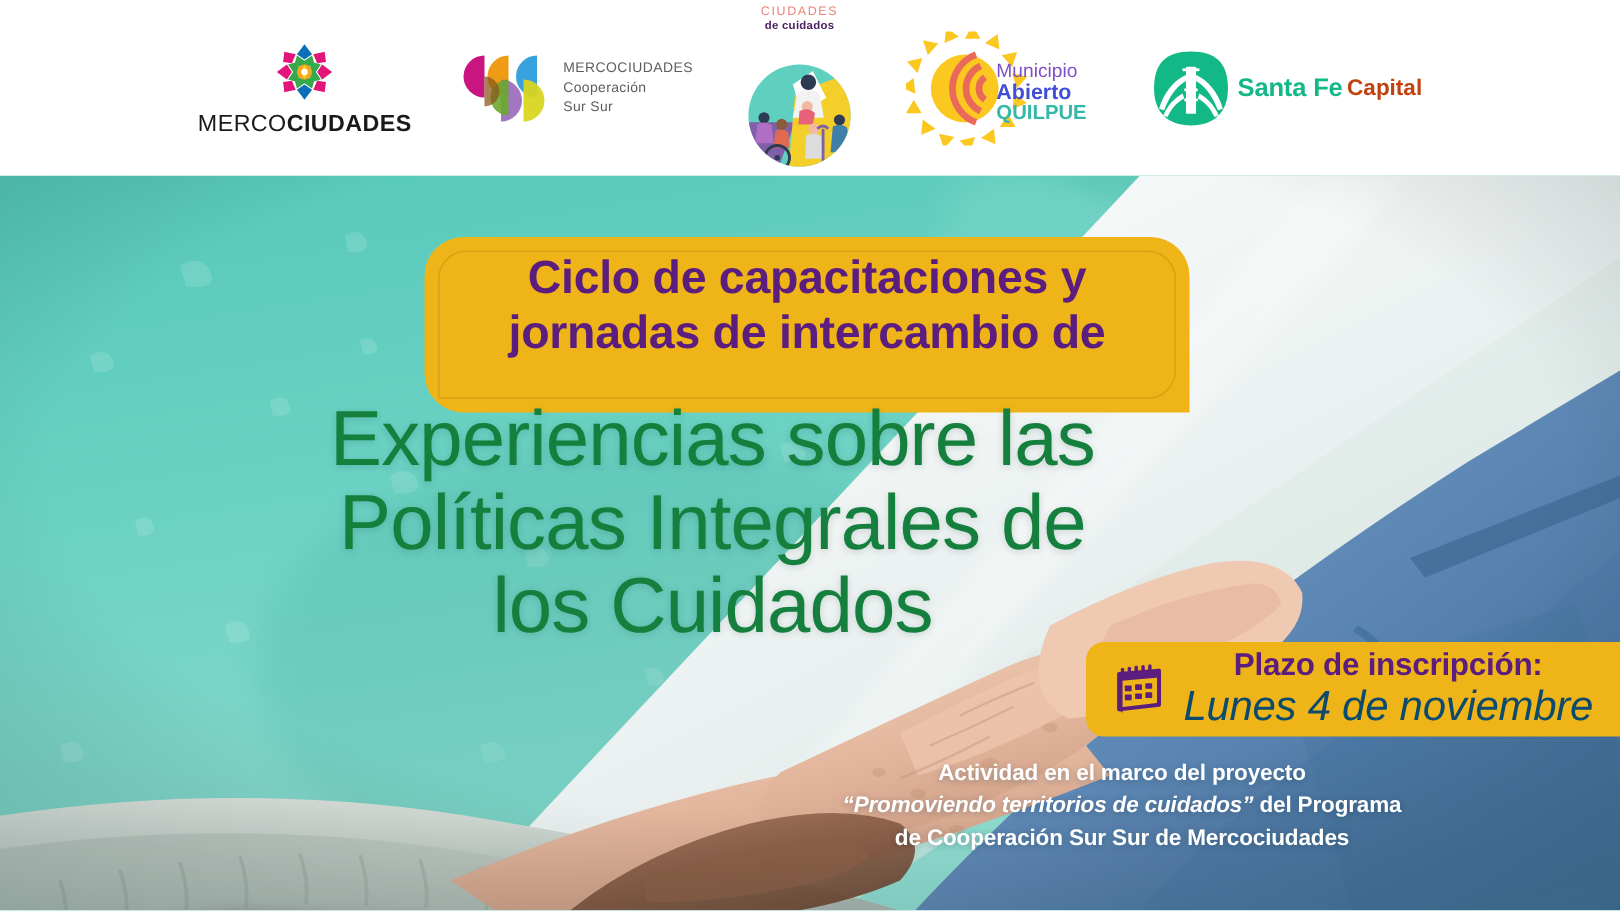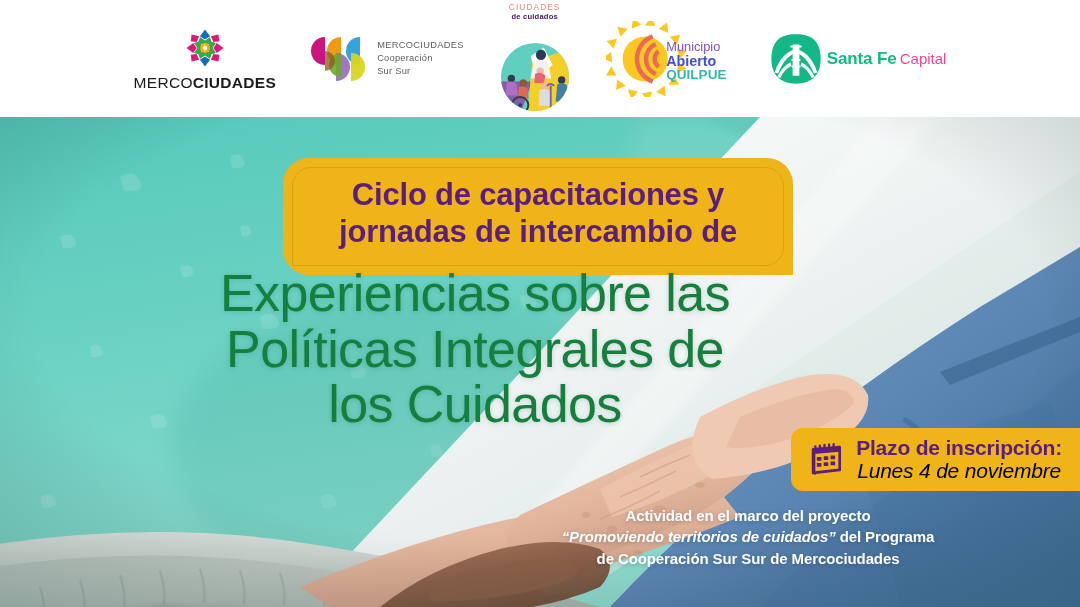--- a/index.html
+++ b/index.html
@@ -78,21 +78,21 @@
     font-size: 7.6px; color:#4a2060; font-weight:800; letter-spacing:.2px; line-height:1.1;
     margin-bottom: 18px;
   }
   .cdc-mark { width: 74px; height: 74px; display:block; }
   .qp-mark { width: 128px; height: 76px; display:block; }
 
   
   .sf-logo { display:flex; flex-direction:row; align-items:center; gap:3px; }
   .sf-mark { width: 56px; height: 52px; display:block; }
   .sf-t1 { font-size:17px; font-weight:700; color:#12b886; line-height:1.02; letter-spacing:-.1px; }
-  .sf-t2 { font-size:15px; font-weight:400; color:#ec4899; line-height:1.02; }
+  .sf-t2 { font-size:15px; font-weight:700; color:#c2410c; line-height:1.02; }
 
   
   #stage {
     position: absolute;
     left: 0; top: 117px;
     width: 1080px;
     height: 490px;
     overflow: hidden;
     background: #4cc3b4;
   }
@@ -120,21 +120,21 @@
     pointer-events: none;
   }
   #kicker-text {
     position: relative;
     z-index: 2;
     color: #5b1d7e;
     font-weight: 800;
     font-size: 31px;
     line-height: 1.20;
     text-align: center;
-    padding: 18px 22px 0 22px;
+    padding: 8px 22px 0 22px;
     letter-spacing: -0.2px;
     box-sizing: border-box;
   }
 
   
   #headline {
     position: absolute;
     left: 60px;
     top: 266px;
     width: 830px;
@@ -161,21 +161,21 @@
     display: flex;
     align-items: center;
     gap: 11px;
     padding: 0 18px 0 16px;
     z-index: 5;
     text-align: center;
   }
   #cal-icon { width: 38px; height: 38px; display:block; flex:none; }
   .dl-lines { display:flex; flex-direction:column; line-height:1.08; }
   .dl-1 { font-size: 21px; font-weight: 800; color:#5b1d7e; letter-spacing:-.2px; white-space:nowrap; }
-  .dl-2 { font-size: 21px; font-style: italic; font-weight:400; color:#000000; letter-spacing:-.2px; white-space:nowrap; }
+  .dl-2 { font-size: 28px; font-style: italic; font-weight:400; color:#0c4a6e; letter-spacing:-.2px; white-space:nowrap; }
 
   
   #footnote {
     position: absolute;
     right: 22px;
     top: 505px;
     width: 620px;
     z-index: 5;
     color: #ffffff;
     text-align: center;

